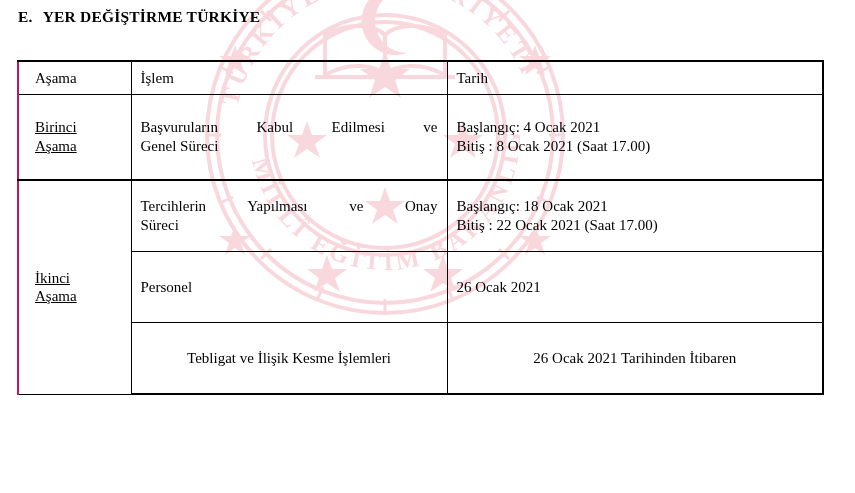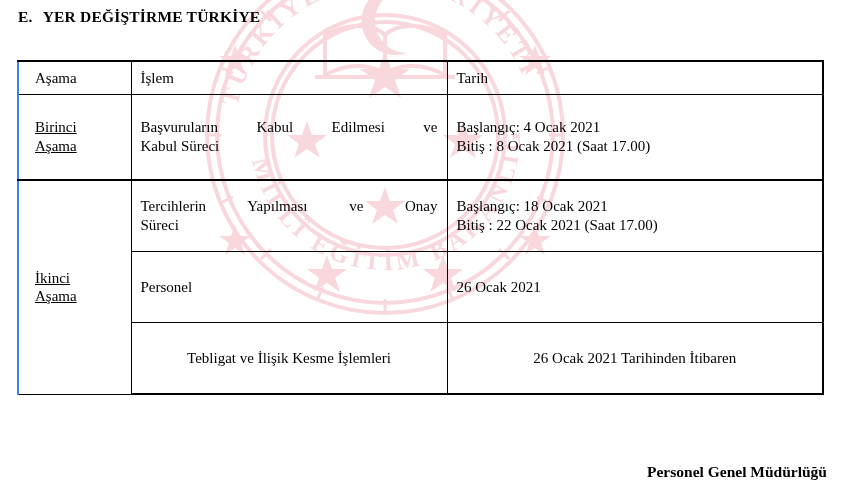--- a/index.html
+++ b/index.html
@@ -54,21 +54,21 @@
     table-layout: fixed;
     background: transparent;
   }
   table.schedule td {
     border: 1px solid #000;
     padding: 6px 9px;
     font-size: 15px;
     vertical-align: middle;
     line-height: 1.25;
   }
-  table.schedule .outer-left { border-left: 2px solid #3b82f6; padding-left: 16px; }
+  table.schedule .outer-left { border-left: 2px solid #be185d; padding-left: 16px; }
   table.schedule .outer-right { border-right: 2px solid #000; }
 
   
   col.c1 { width: 113px; }
   col.c2 { width: 316px; }
   col.c3 { width: 376px; }
 
   
   tr.head td {
     border-top: 2px solid #000;
@@ -196,21 +196,21 @@
       </tr>
 
       <tr class="stage1">
         <td class="outer-left stagecell">
           <span class="cell-line">Birinci</span>
           <span class="cell-line">Aşama</span>
         </td>
         <td>
           <div class="justify">
             <span>Başvuruların    Kabul    Edilmesi    ve</span>
-            <span class="lastline">Kabul Süreci</span>
+            <span class="lastline">Genel Süreci</span>
           </div>
         </td>
         <td class="outer-right">
           <span class="cell-line">Başlangıç: 4 Ocak 2021</span>
           <span class="cell-line">Bitiş      : 8 Ocak 2021 (Saat 17.00)</span>
         </td>
       </tr>
 
       <tr class="row-h2">
         <td class="outer-left stagecell" rowspan="3">
@@ -234,14 +234,13 @@
         <td class="outer-right">26 Ocak 2021</td>
       </tr>
 
       <tr class="row-h4 last">
         <td>Tebligat ve İlişik Kesme İşlemleri</td>
         <td class="outer-right">26 Ocak 2021 Tarihinden İtibaren</td>
       </tr>
     </tbody>
   </table>
 
-  <div class="footer">Personel Genel Müdürlüğü</div>
 </div>
 
 </body></html>

